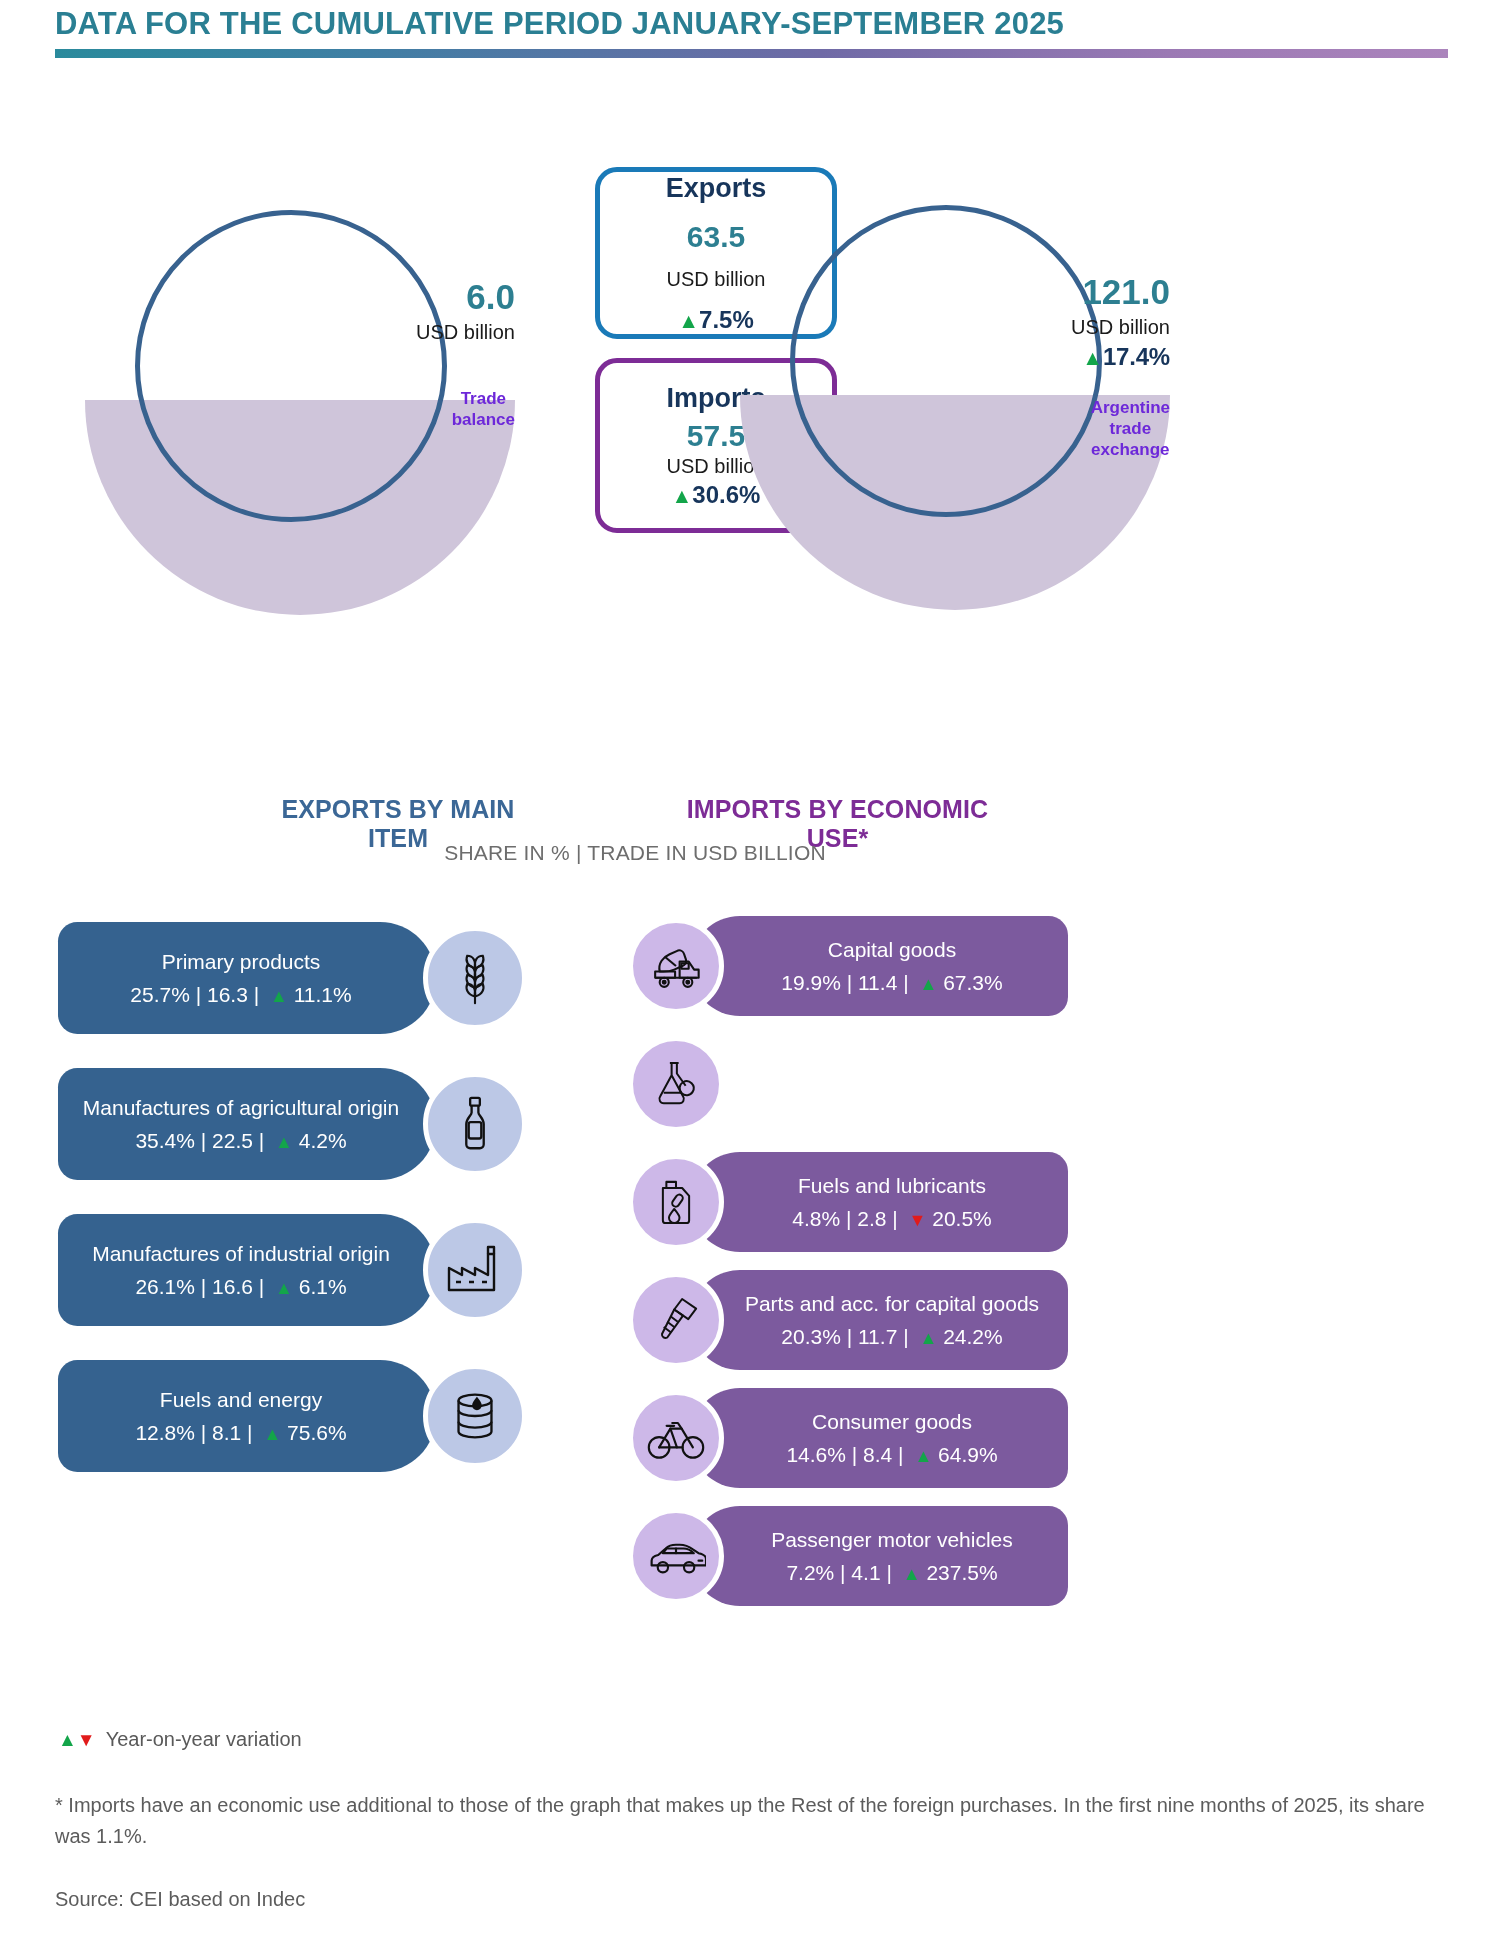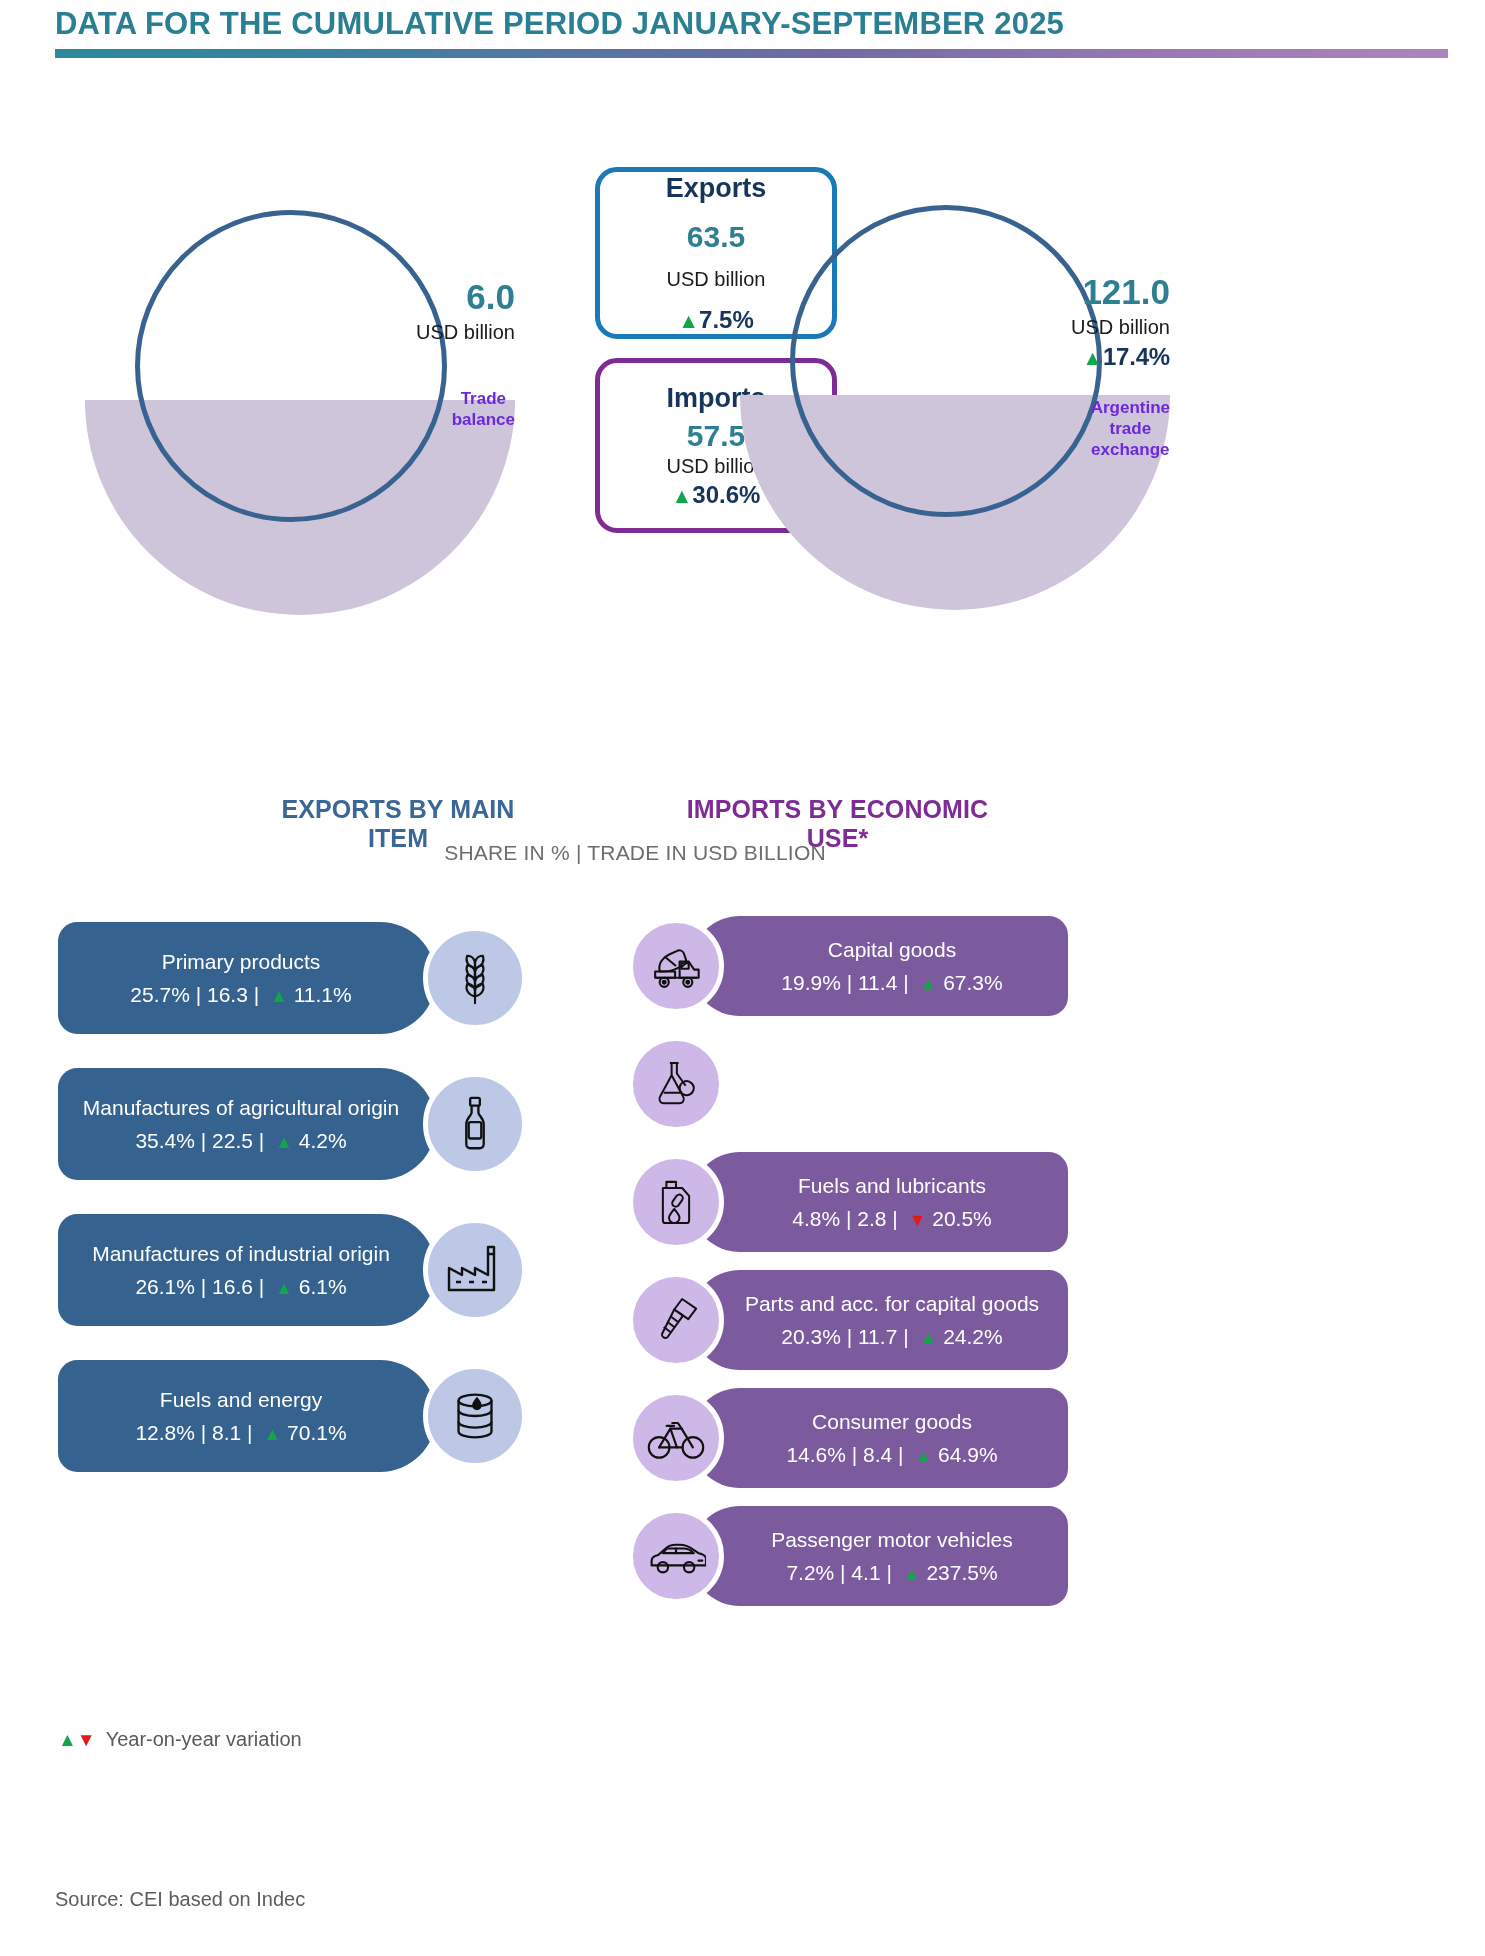--- a/index.html
+++ b/index.html
@@ -269,21 +269,21 @@
         </svg>
       </div>
     </div>
 
     <div class="ex-row">
       <div class="ex-bar">
         <div class="ex-name">Fuels and energy</div>
         <div class="ex-vals">
           <span>12.8%  |  8.1  |</span>
           <span class="bar-tri-up">&nbsp;▲</span>
-          <span>70.1%</span>
+          <span>75.6%</span>
         </div>
       </div>
       <div class="ex-icon">
         <svg width="62" height="62" viewBox="0 0 64 64" fill="none" stroke="#111" stroke-width="2.4" stroke-linejoin="round">
           <ellipse cx="32" cy="16" rx="17" ry="6"></ellipse>
           <path d="M15 16 V48 a17 6 0 0 0 34 0 V16"></path>
           <path d="M15 26 a17 6 0 0 0 34 0 M15 38 a17 6 0 0 0 34 0"></path>
           <path d="M34 12 c3 4 5 6 5 9 a5 5 0 0 1 -10 0 c0 -3 2 -5 5 -9 Z" fill="#111" stroke="none"></path>
         </svg>
       </div>
@@ -408,15 +408,16 @@
         </svg>
       </div>
     </div>
 
   </div>
 
   <div class="legend">
     <span class="g">▲</span><span class="r">▼</span><span class="txt">Year-on-year variation</span>
   </div>
 
+  <div class="footnote">* Imports have an economic use additional to those of the graph that makes up the Rest of the foreign purchases. In the first nine months of 2025, its share was 1.1%.</div>
   <div class="source">Source: CEI based on Indec</div>
 
 </div>
 
 </body></html>

